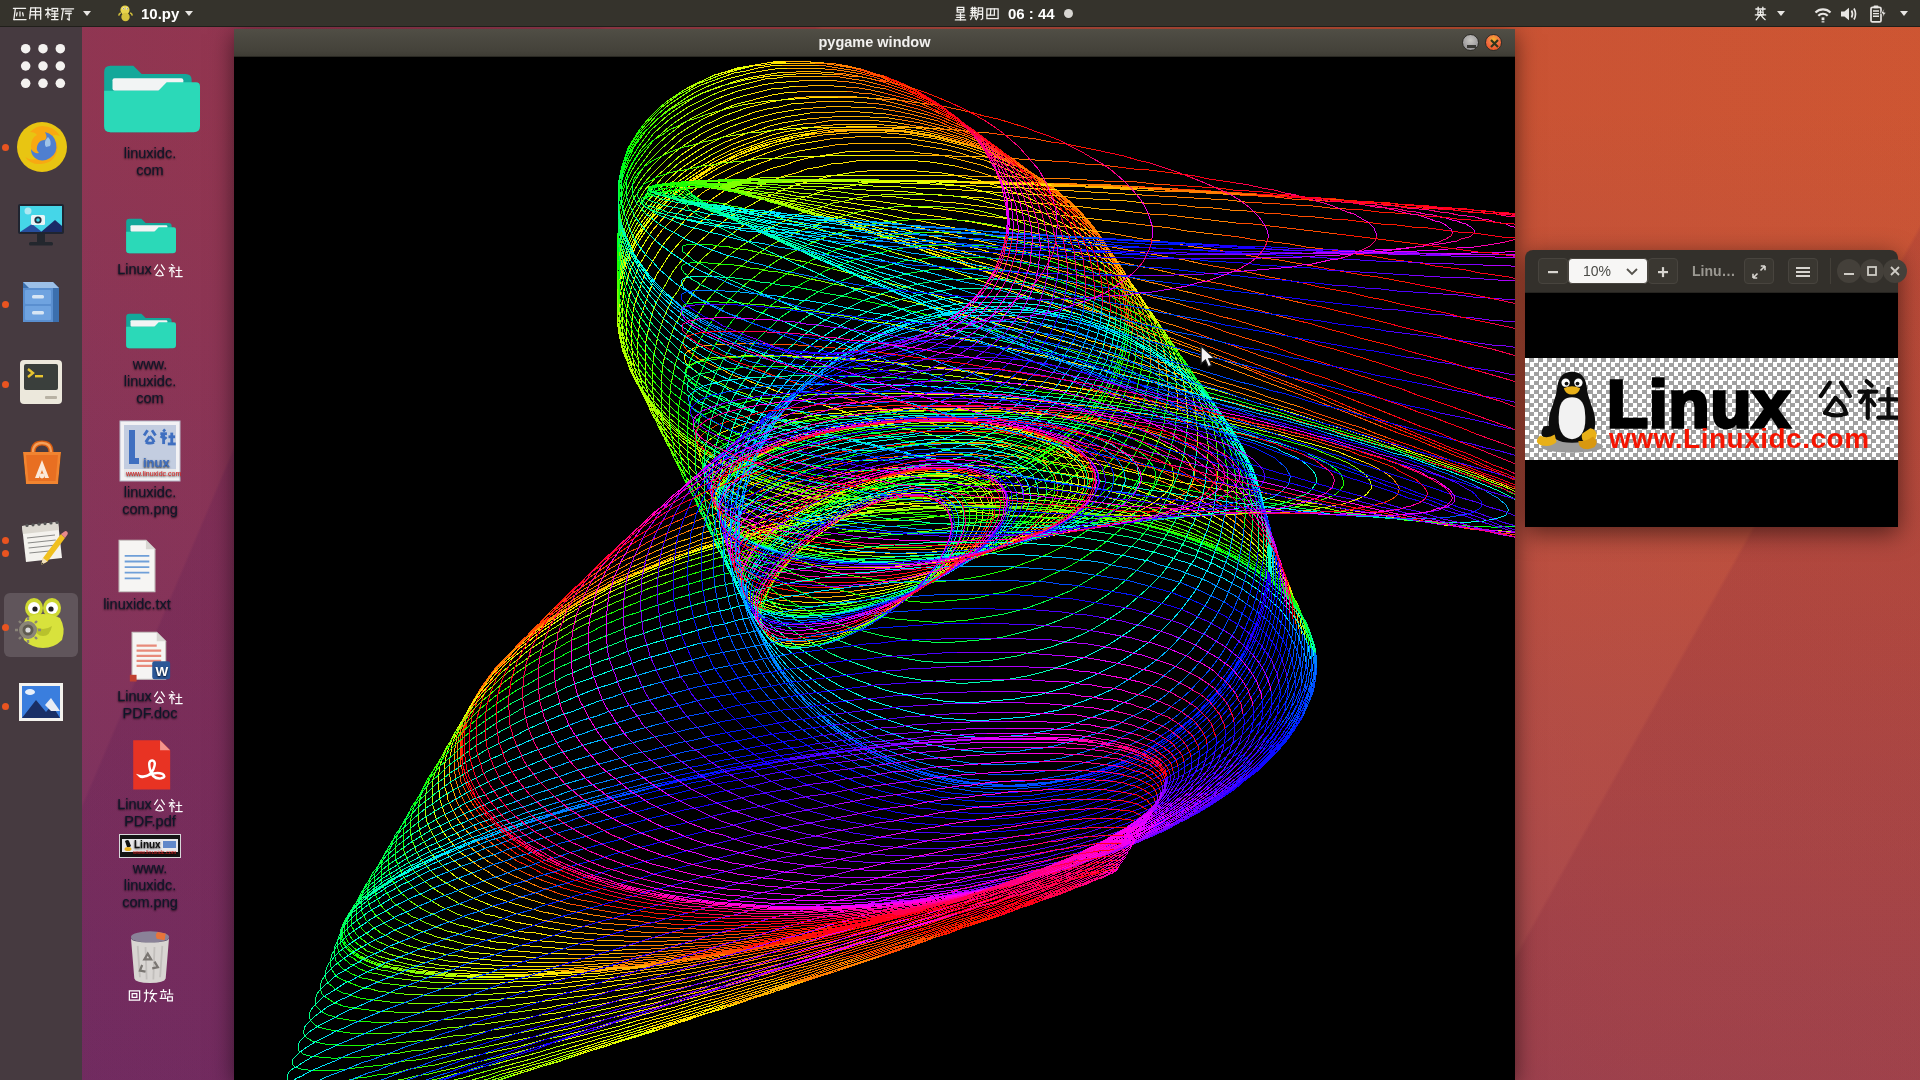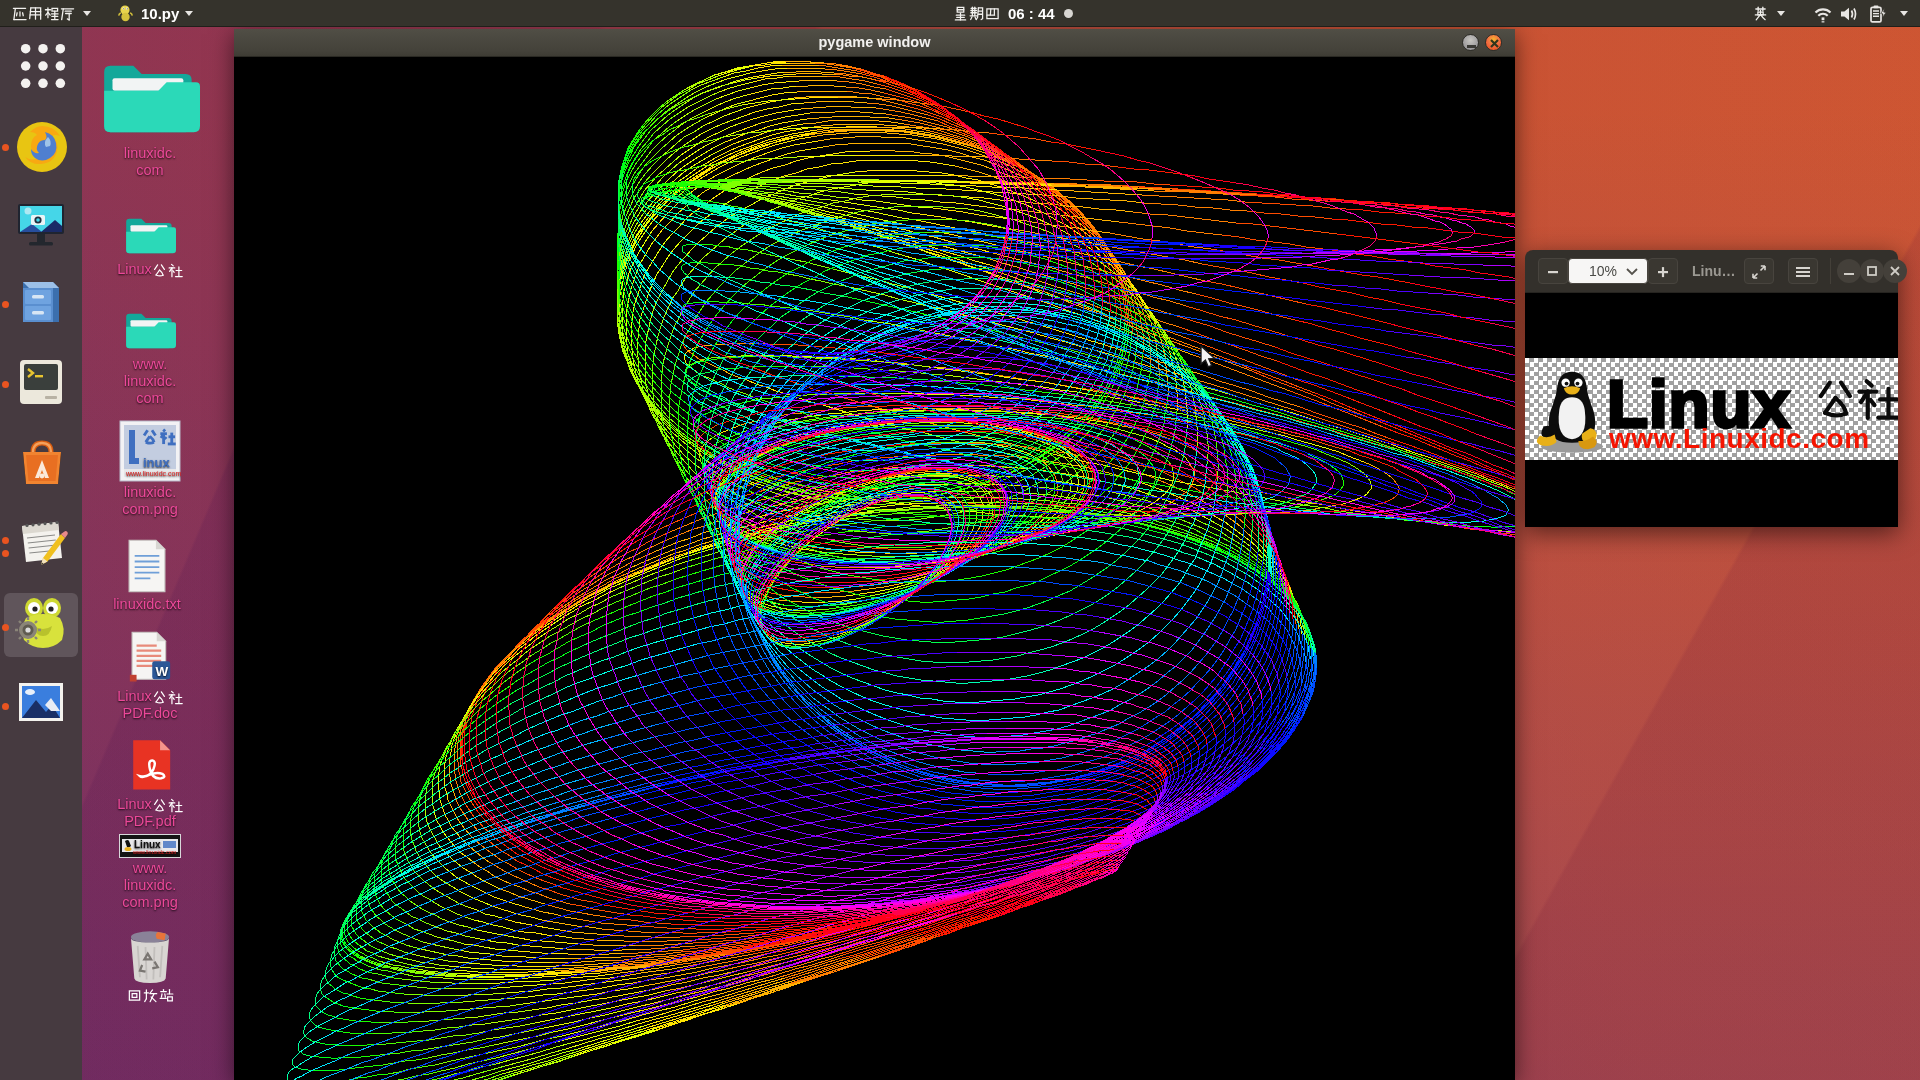--- a/index.html
+++ b/index.html
@@ -20,21 +20,21 @@
 
 #topbar{position:absolute;left:0;top:0;width:1920px;height:27px;background:#35332c;z-index:50;
  border-bottom:1px solid #201f1a;color:#fff;font-size:15px}
 #topbar .item{position:absolute;top:0;height:27px;display:flex;align-items:center;gap:6px}
 .caret{width:0;height:0;border-left:4px solid transparent;border-right:4px solid transparent;border-top:5px solid #e8e6e3;display:inline-block}
 
 #dock{position:absolute;left:0;top:27px;width:82px;height:1053px;background:#463a40;z-index:40}
 #dock .ic{position:absolute;left:15px;width:52px;height:52px}
 #dock .dot{position:absolute;left:2px;width:7px;height:7px;border-radius:50%;background:#e95420}
 
-.dicon{position:absolute;width:110px;text-align:center;color:#ec4899;font-size:14.5px;line-height:17px;z-index:10;
+.dicon{position:absolute;width:110px;text-align:center;color:#0f172a;font-size:14.5px;line-height:17px;z-index:10;
  text-shadow:0 1px 2px rgba(0,0,0,.85)}
 .dicon svg{display:block;margin:0 auto}
 
 #pywin{position:absolute;left:234px;top:29px;width:1281px;height:1051px;z-index:20;
  box-shadow:0 5px 22px rgba(0,0,0,.55)}
 #pytitle{position:absolute;left:0;top:0;width:100%;height:28px;
  background:linear-gradient(#504e45,#44423a 80%,#3e3c34);border-bottom:1px solid #2a2923;
  color:#f2f1ef;font-weight:bold;font-size:14.5px;text-align:center;line-height:27px}
 #pybody{position:absolute;left:0;top:28px;width:1281px;height:1023px;background:#000;overflow:hidden}
 .wbtn{position:absolute;top:5px;width:17px;height:17px;border-radius:50%}
@@ -501,21 +501,21 @@
           <path d="M8.6 8 h6"></path>
           <path d="M8 14.5 h7.2"></path>
         </g>
       </g>
 <text x="24" y="47" font-size="13" font-weight="bold" fill="#3f6fc0" font-family="Liberation Sans">inux</text>
 <rect x="5" y="49" width="52" height="8" fill="#e8e8ea"></rect>
 <text x="7" y="56" font-size="7" fill="#e02020" font-family="Liberation Sans">www.linuxidc.com</text>
 </svg>
     <div style="margin-top:2px">linuxidc.<br>com.png</div>
   </div>
-<div class="dicon" style="left:92px;top:538px;width:110px">
+<div class="dicon" style="left:82px;top:538px;width:110px">
     <svg width="46" height="56" viewBox="0 0 40 50">
 <path d="M4 2 h24 l8 8 v38 h-32z" fill="#f6f5f3" stroke="#c8c6c2" stroke-width="1"></path>
 <path d="M28 2 l8 8 h-8z" fill="#d8d6d2"></path>
 <g stroke="#6f9fd8" stroke-width="1.6">
         <path d="M9 16 h22 M9 21 h22 M9 26 h22 M9 31 h22 M9 36 h14"></path>
       </g>
 </svg>
     <div style="margin-top:2px">linuxidc.txt</div>
   </div>
 <div class="dicon" style="left:95px;top:630px;width:110px">
@@ -640,21 +640,21 @@
           </g>
         </svg>
       </span></div>
   </div>
 
 <div id="viewer">
   <div id="vhead">
     <div class="vbtn" style="left:13px;width:30px"><svg width="12" height="12" style="margin-top:7px">
           <rect x="1" y="5" width="10" height="2.2" fill="#d8d5d0"></rect>
         </svg></div>
-    <div class="vbtn" style="left:43px;width:80px;background:#f7f6f5;color:#4a4a46;font-size:14px;line-height:24px;border-radius:4px;text-align:left;padding-left:20px">10%<svg width="12" height="8" style="position:absolute;right:9px;top:9px">
+    <div class="vbtn" style="left:43px;width:80px;background:#f7f6f5;color:#4a4a46;font-size:14px;line-height:24px;border-radius:4px;text-align:left;padding-left:14px">10%<svg width="12" height="8" style="position:absolute;right:9px;top:9px">
           <path d="M1 1 L6 6 L11 1" stroke="#55524c" stroke-width="1.8" fill="none"></path>
         </svg></div>
     <div class="vbtn" style="left:123px;width:30px"><svg width="12" height="12" style="margin-top:7px">
           <rect x="1" y="5" width="10" height="2.2" fill="#d8d5d0"></rect>
           <rect x="4.9" y="1.1" width="2.2" height="10" fill="#d8d5d0"></rect>
         </svg></div>
     <div style="position:absolute;left:167px;top:13px;color:#9b9892;font-size:14px;font-weight:bold">Linu…</div>
     <div class="vbtn" style="left:219px;width:30px"><svg width="16" height="16" style="margin-top:5px">
           <g stroke="#d8d5d0" stroke-width="1.6" fill="none">
             <path d="M9.5 6.5 L14 2 M14 2 h-4.2 M14 2 v4.2 M6.5 9.5 L2 14 M2 14 h4.2 M2 14 v-4.2"></path>

